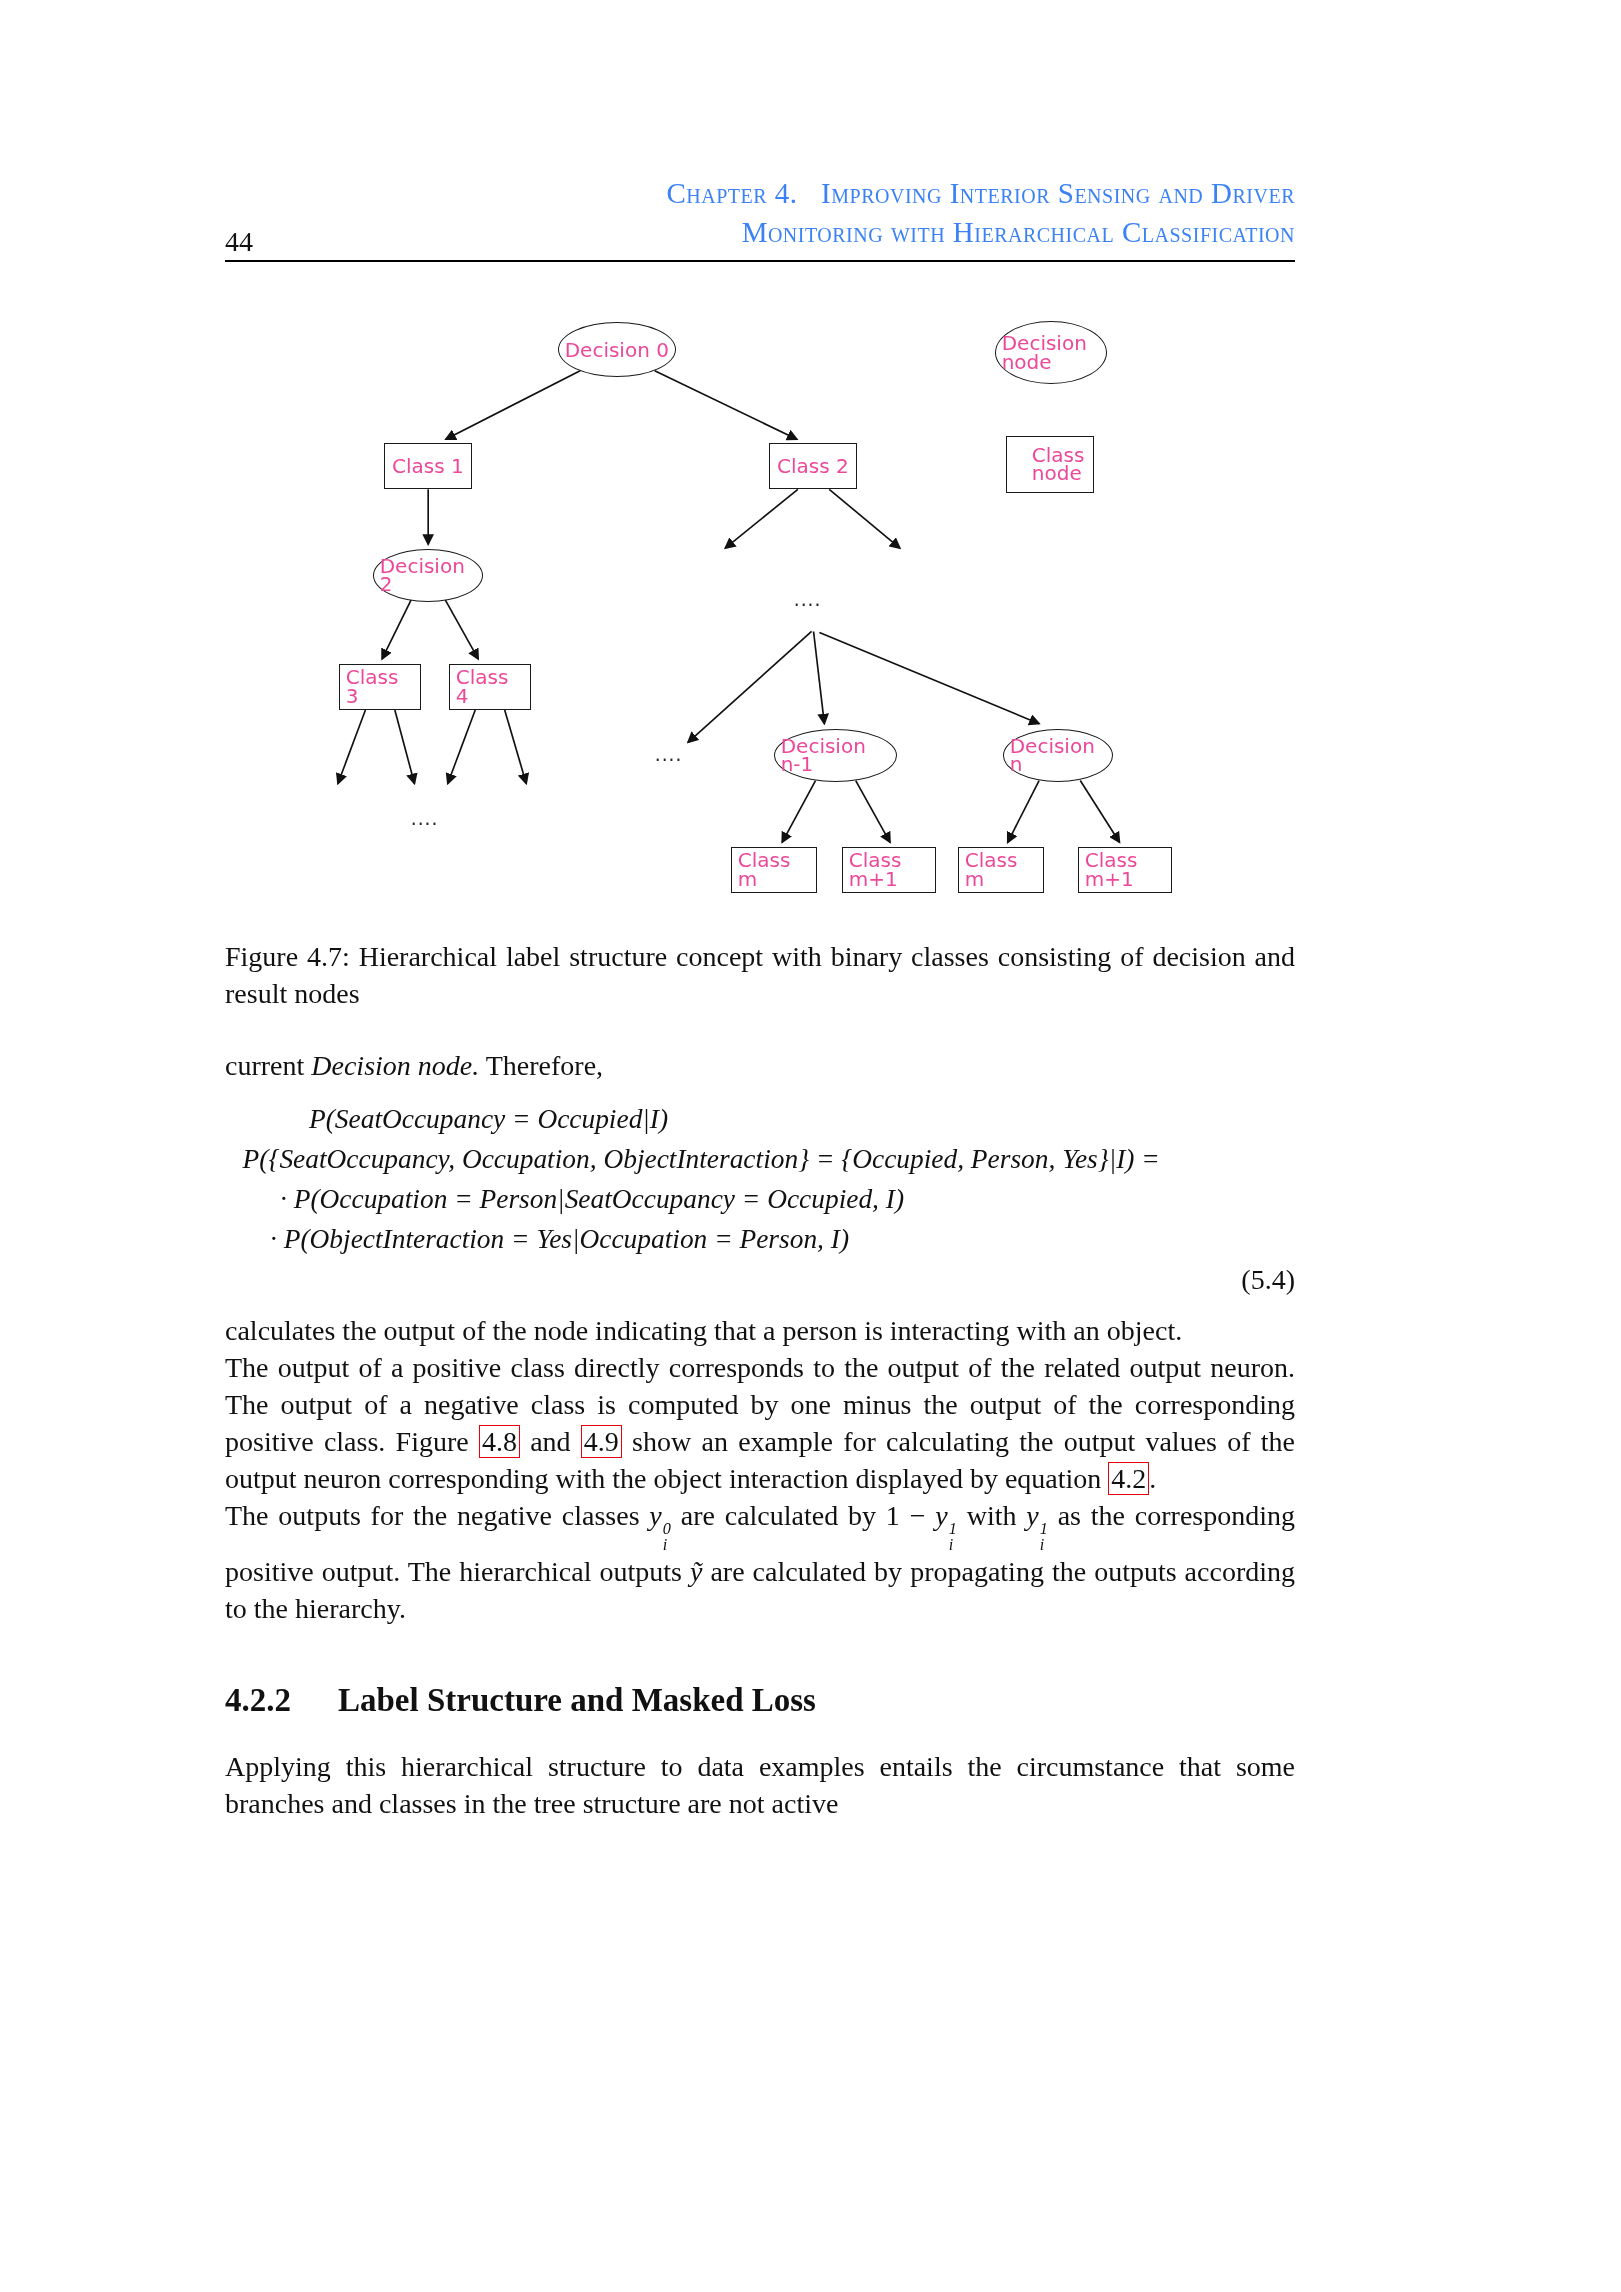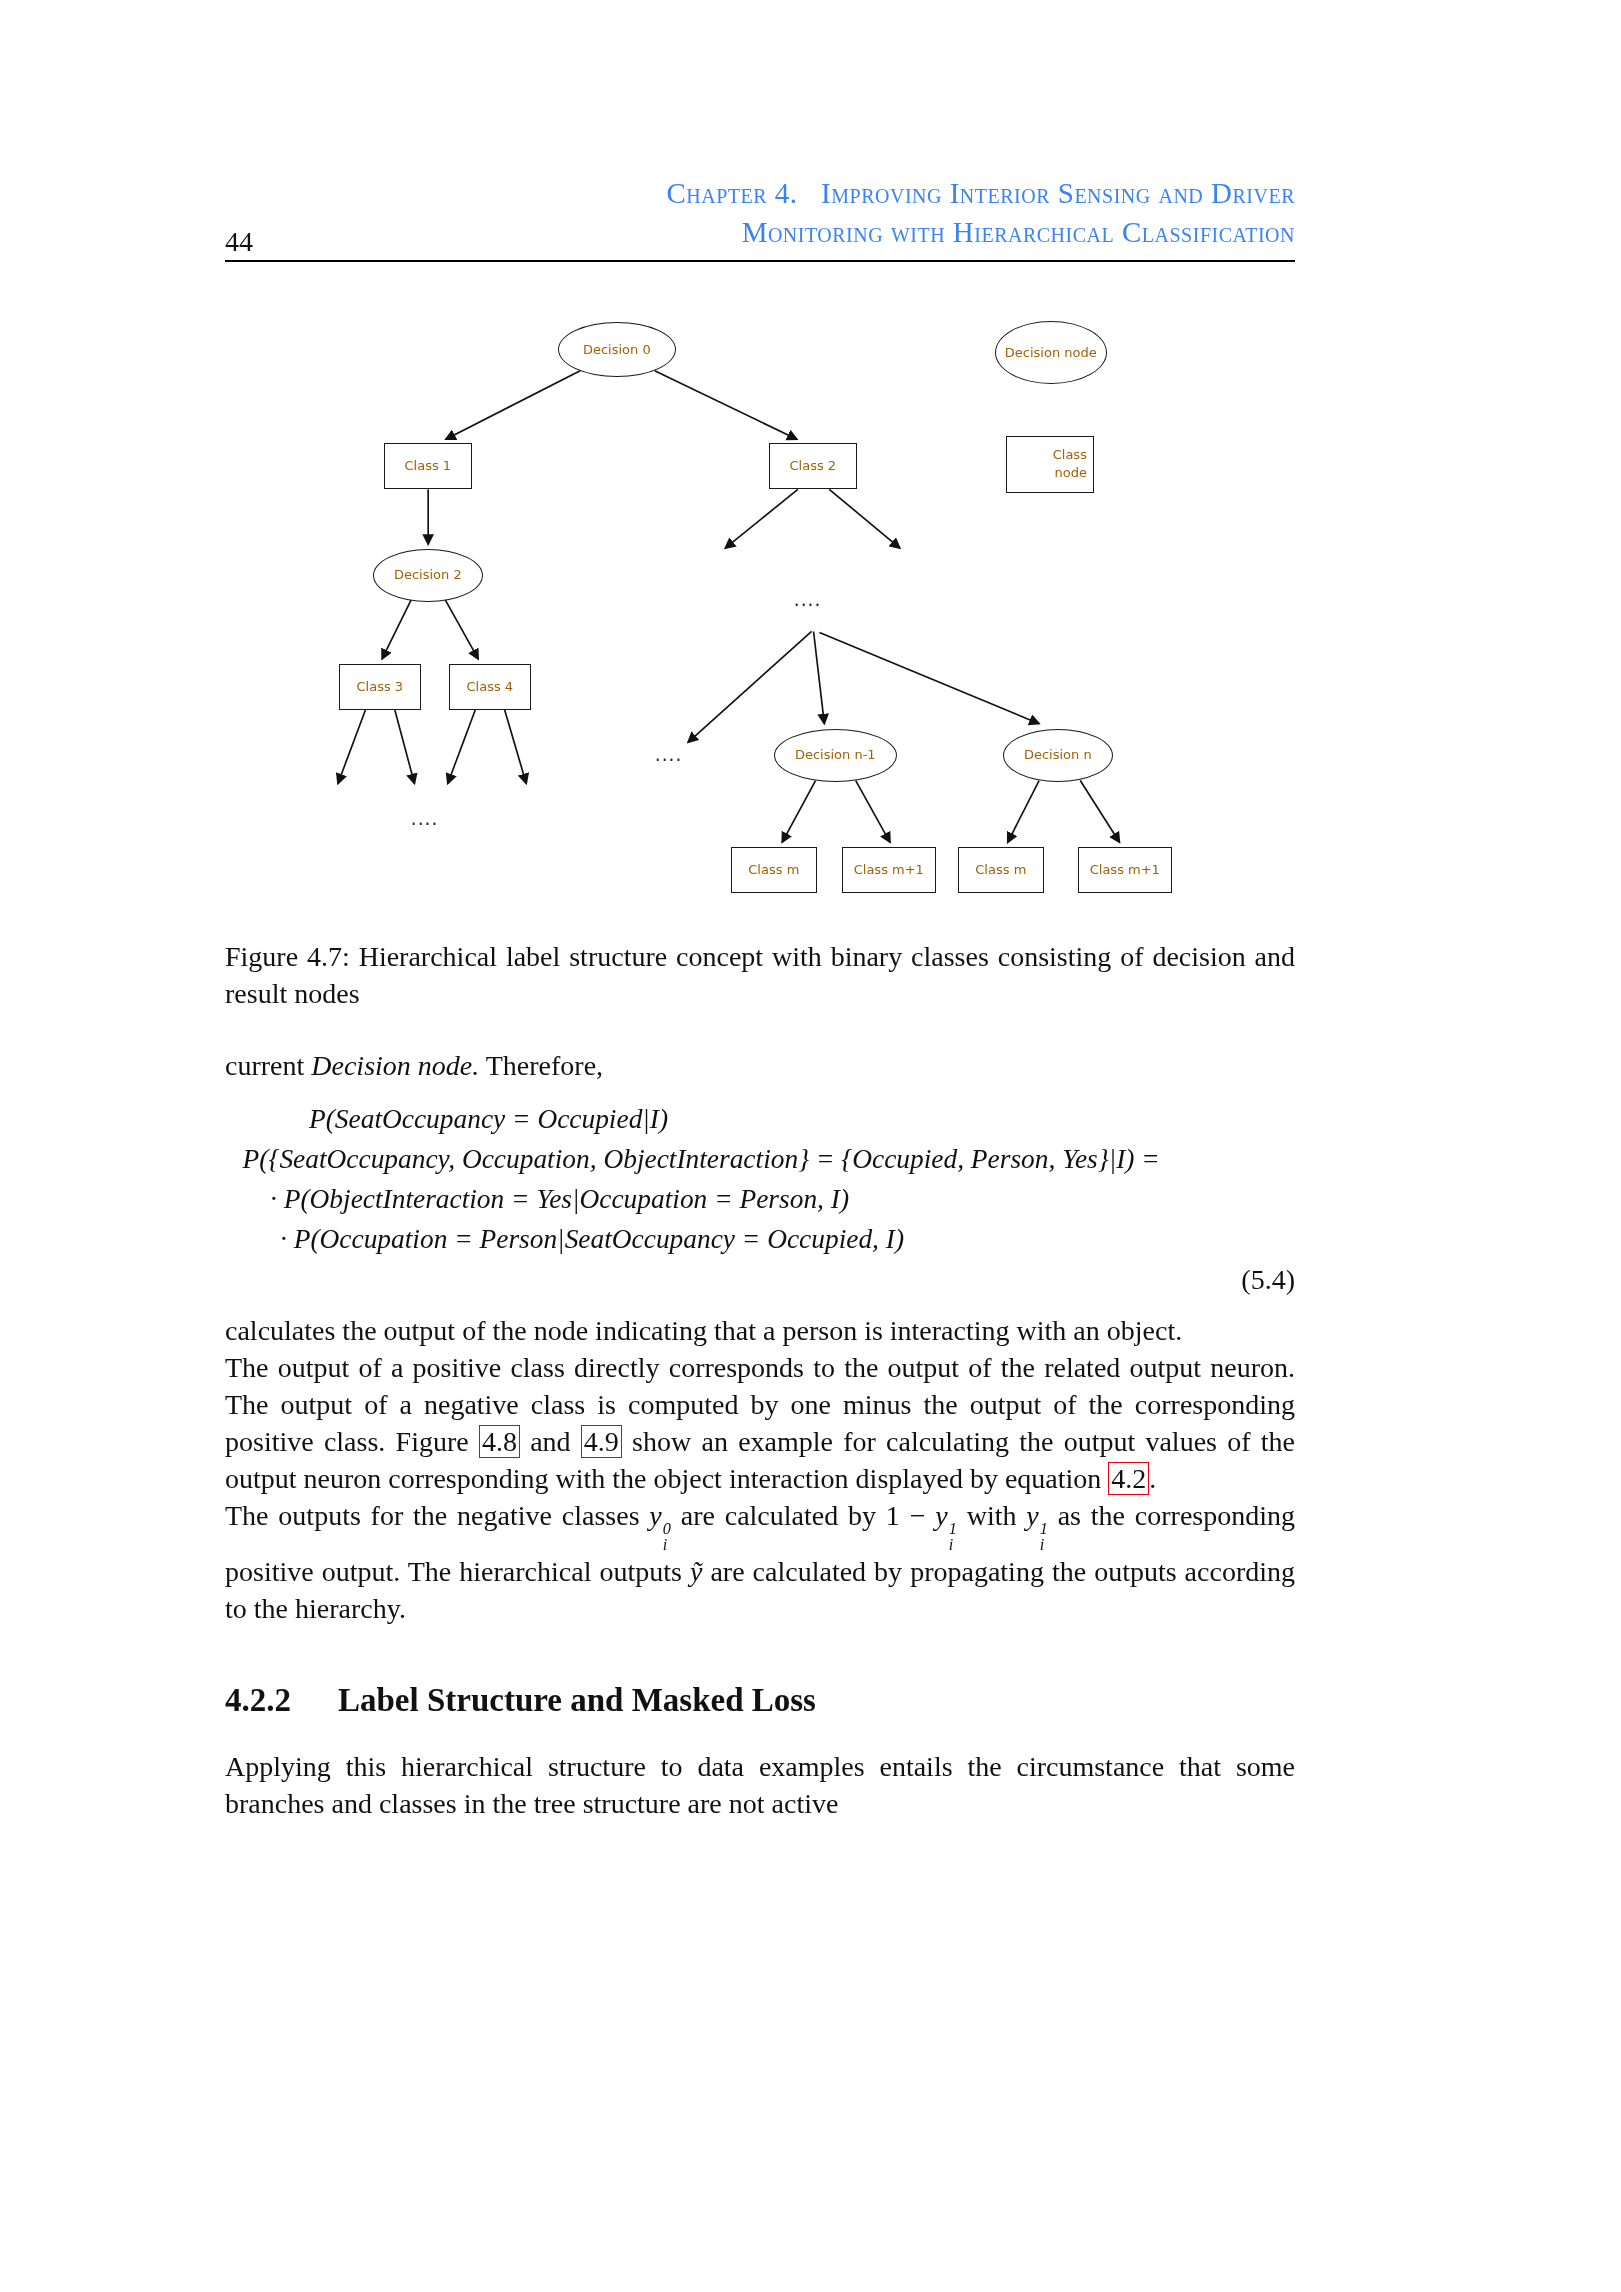--- a/index.html
+++ b/index.html
@@ -49,25 +49,25 @@
   }
   .diagram svg { position: absolute; left: 0; top: 0; }
   .node {
     position: absolute;
     box-sizing: border-box;
     background: #fff;
     border: 1.6px solid #1a1a1a;
     display: flex;
     align-items: center;
     justify-content: center;
-    text-align: right;
+    text-align: left;
     font-family: "DejaVu Sans", sans-serif;
-    font-size: 13px;
+    font-size: 20px;
     line-height: 18.6px;
-    color: #a16207;
+    color: #ec4899;
     padding: 2px 5.9px;
   }
   .ellipse { border-radius: 50%; }
   .dots {
     position: absolute;
     font-family: "DejaVu Sans", sans-serif;
     font-size: 18.6px;
     letter-spacing: 1px;
     color: #222;
   }
@@ -178,22 +178,22 @@
       <div class="dots" style="left:420px; top:441px;">....</div>
     </div>
 
     <p class="bp caption"><span>Figure 4.7:</span> <span>Hierarchical label structure concept with binary classes consisting of decision and result nodes</span></p>
 
     <p class="bp"><span>current </span><span class="it">Decision node.</span><span> Therefore,</span></p>
 
     <div class="equation">
       <div class="eq-line eq-l2">P(SeatOccupancy = Occupied|I)</div>
       <div class="eq-line eq-l1">P({SeatOccupancy, Occupation, ObjectInteraction} = {Occupied, Person, Yes}|I) =</div>
+      <div class="eq-line eq-l3">· P(Occupation = Person|SeatOccupancy = Occupied, I)</div>
       <div class="eq-line eq-l4">· P(ObjectInteraction = Yes|Occupation = Person, I)</div>
-      <div class="eq-line eq-l3">· P(Occupation = Person|SeatOccupancy = Occupied, I)</div>
       <div class="eq-number">(5.4)</div>
     </div>
 
     <p class="bp after-eq">calculates the output of the node indicating that a person is interacting with an object.</p>
 
     <p class="bp"><span>The output of a positive class directly corresponds to the output of the related output neuron. The output of a negative class is computed by one minus the output of the corresponding positive class. Figure </span><span class="refbox">4.8</span><span> and </span><span class="refbox">4.9</span><span> show an example for calculating the output values of the output neuron corresponding with the object interaction displayed by equation </span><span class="refbox">4.2</span><span>.</span></p>
 
     <p class="bp"><span>The outputs for the negative classes </span><span class="mi"><span>y</span><span class="supsub">
             <span>0</span>
             <span>i</span>

